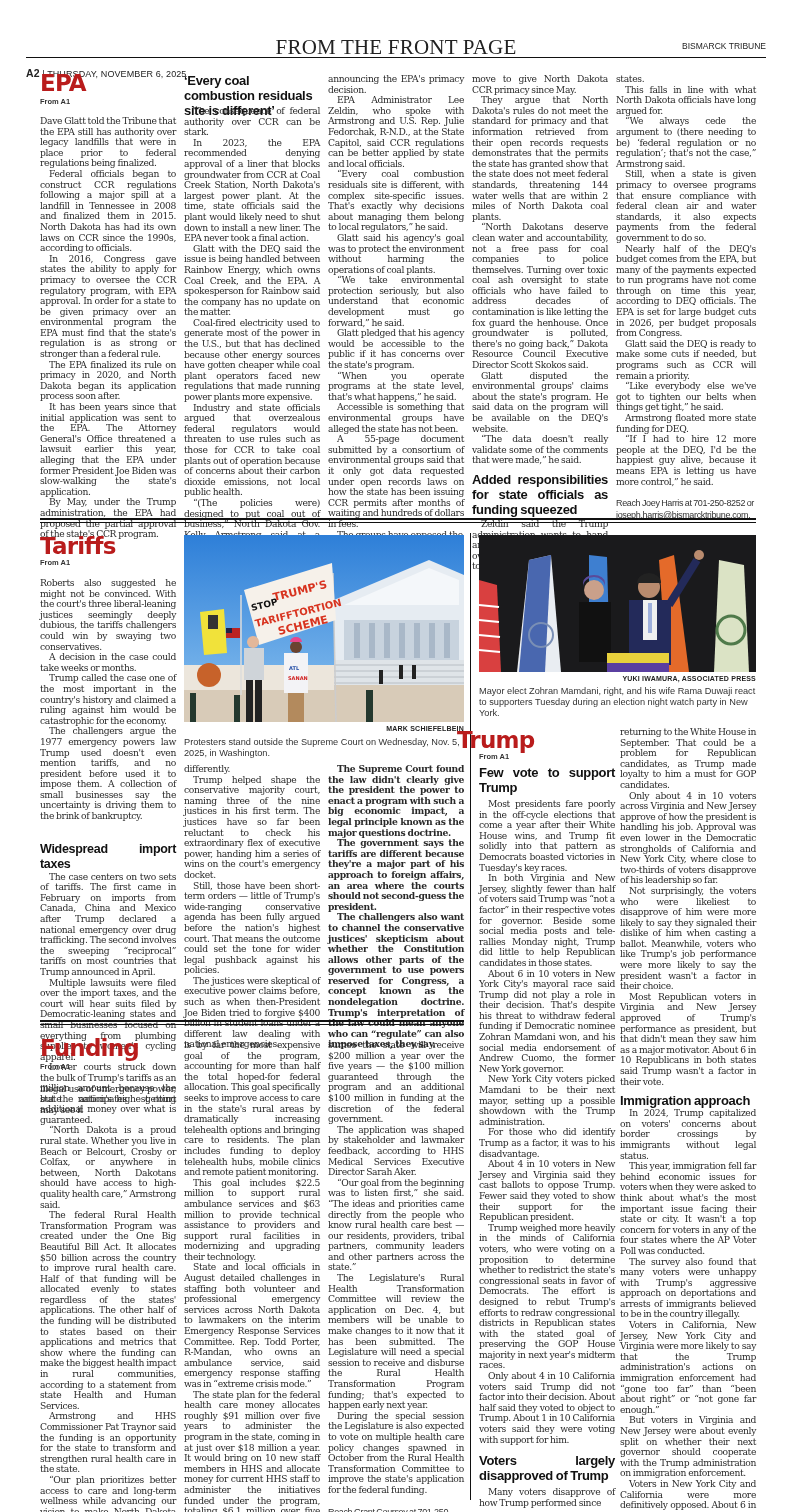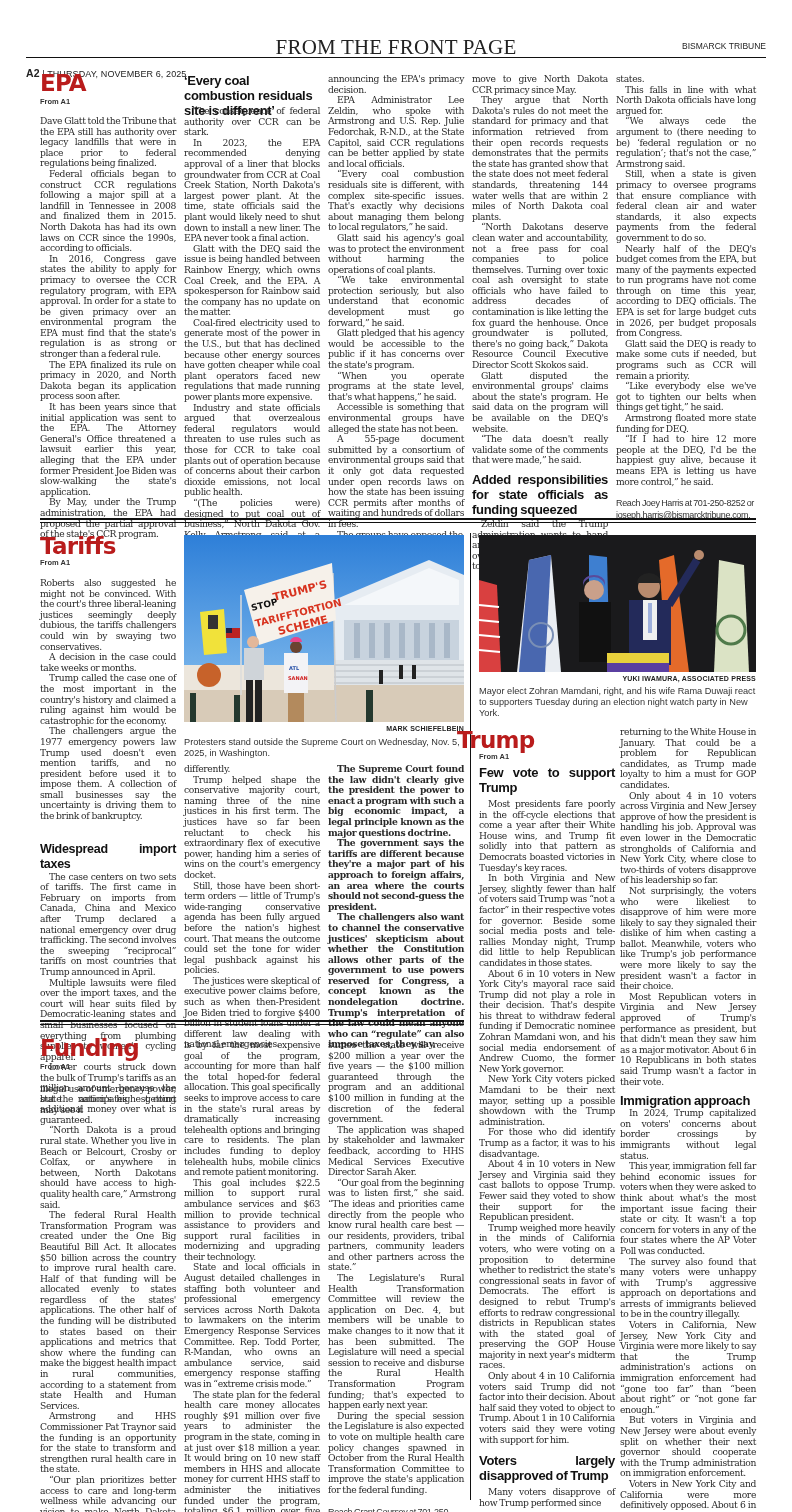--- a/index.html
+++ b/index.html
@@ -262,21 +262,21 @@
     <p>New York City voters picked Mamdani to be their next mayor, setting up a possible showdown with the Trump administration.</p>
     <p>For those who did identify Trump as a factor, it was to his disadvantage.</p>
     <p>About 4 in 10 voters in New Jersey and Virginia said they cast ballots to oppose Trump. Fewer said they voted to show their support for the Republican president.</p>
     <p>Trump weighed more heavily in the minds of California voters, who were voting on a proposition to determine whether to redistrict the state's congressional seats in favor of Democrats. The effort is designed to rebut Trump's efforts to redraw congressional districts in Republican states with the stated goal of preserving the GOP House majority in next year's midterm races.</p>
     <p>Only about 4 in 10 California voters said Trump did not factor into their decision. About half said they voted to object to Trump. About 1 in 10 California voters said they were voting with support for him.</p>
     <div class="subhead" style="margin:8px 0 4px 0;">Voters largely disapproved of Trump</div>
     <p>Many voters disapprove of how Trump performed since</p>
   </div>
 
   <div class="abs col" style="left:620px; top:727px; width:136px;">
-    <p class="noindent">returning to the White House in January. That could be a problem for Republican candidates, as Trump made loyalty to him a must for GOP candidates.</p>
+    <p class="noindent">returning to the White House in September. That could be a problem for Republican candidates, as Trump made loyalty to him a must for GOP candidates.</p>
     <p>Only about 4 in 10 voters across Virginia and New Jersey approve of how the president is handling his job. Approval was even lower in the Democratic strongholds of California and New York City, where close to two-thirds of voters disapprove of his leadership so far.</p>
     <p>Not surprisingly, the voters who were likeliest to disapprove of him were more likely to say they signaled their dislike of him when casting a ballot. Meanwhile, voters who like Trump's job performance were more likely to say the president wasn't a factor in their choice.</p>
     <p>Most Republican voters in Virginia and New Jersey approved of Trump's performance as president, but that didn't mean they saw him as a major motivator. About 6 in 10 Republicans in both states said Trump wasn't a factor in their vote.</p>
     <div class="subhead" style="margin:6px 0 0 0;">Immigration approach</div>
     <p>In 2024, Trump capitalized on voters' concerns about border crossings by immigrants without legal status.</p>
     <p>This year, immigration fell far behind economic issues for voters when they were asked to think about what's the most important issue facing their state or city. It wasn't a top concern for voters in any of the four states where the AP Voter Poll was conducted.</p>
     <p>The survey also found that many voters were unhappy with Trump's aggressive approach on deportations and arrests of immigrants believed to be in the country illegally.</p>
     <p>Voters in California, New Jersey, New York City and Virginia were more likely to say that the Trump administration's actions on immigration enforcement had “gone too far” than “been about right” or “not gone far enough.”</p>
     <p>But voters in Virginia and New Jersey were about evenly split on whether their next governor should cooperate with the Trump administration on immigration enforcement.</p>
     <p>Voters in New York City and California were more definitively opposed. About 6 in 10 voters in each place said their leaders should not cooperate with the White House on immigration enforcement.</p>

